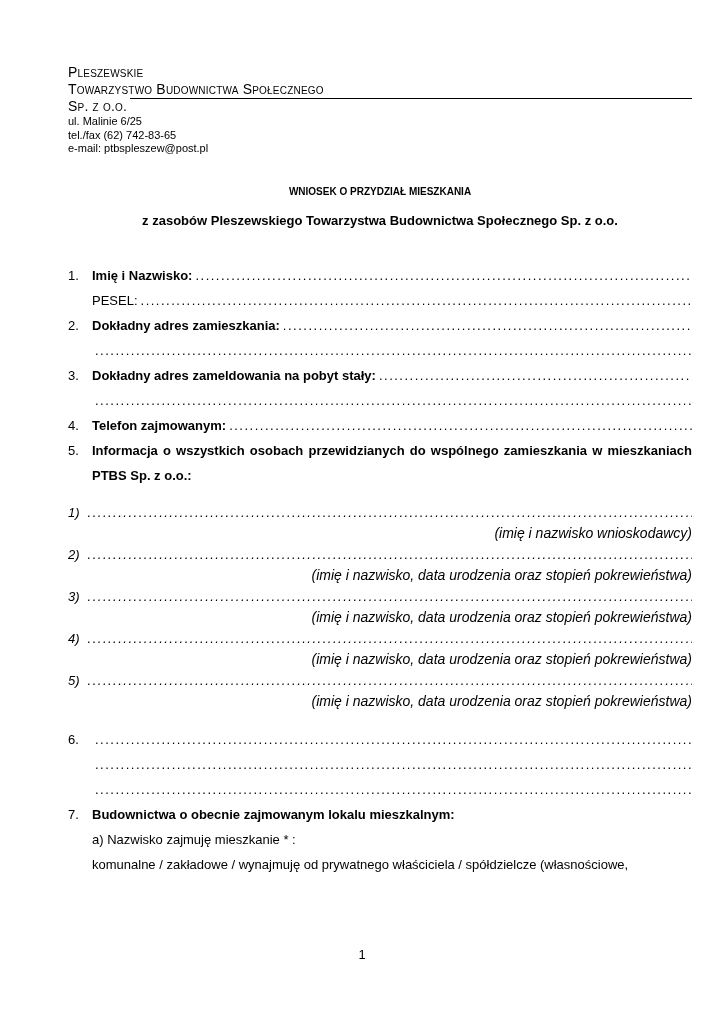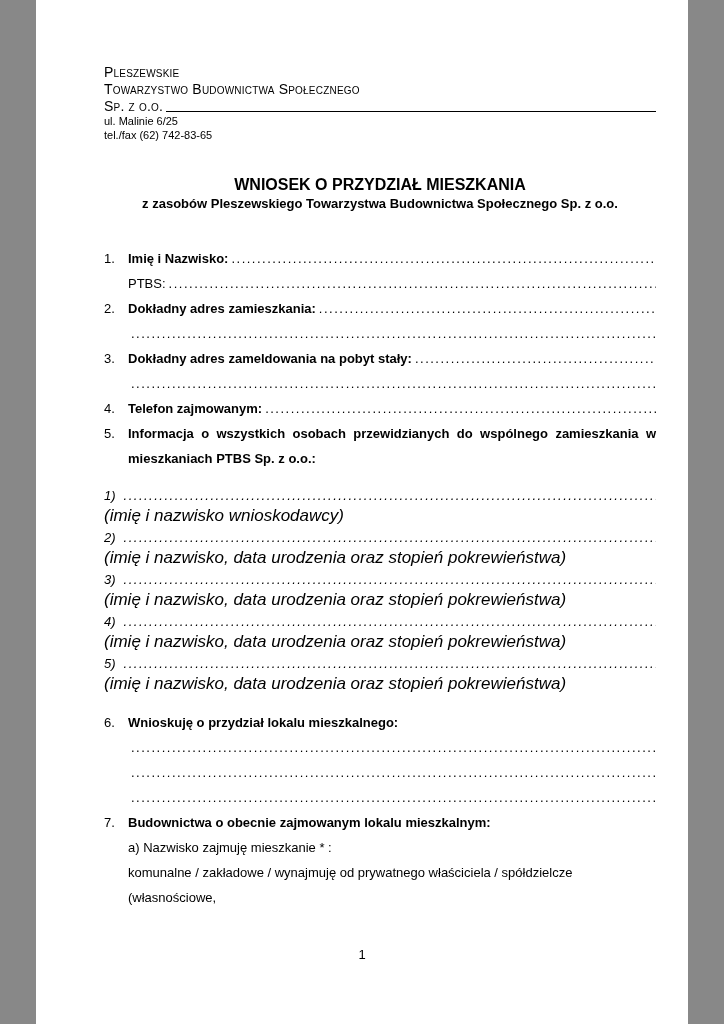--- a/index.html
+++ b/index.html
@@ -1,58 +1,58 @@
 <!DOCTYPE html>
 <html><head>
 <meta charset="utf-8">
 <style>
   * { margin: 0; padding: 0; box-sizing: border-box; }
   html, body { background: #888; }
   .page {
-    width: 652px;
+    width: 724px;
     height: 1024px;
     margin: 0 auto;
     background: #ffffff;
     color: #000000;
     font-family: "Liberation Sans", sans-serif;
     position: relative;
     padding: 64px 32px 0 68px;
     overflow: hidden;
   }
 
   
   .lh-name {
     font-variant: small-caps;
     font-size: 14px;
     line-height: 17px;
     letter-spacing: 0.2px;
   }
-  .lh-rule-row { display: flex; align-items: flex-end; }
+  .lh-rule-row { display: flex; }
   .lh-rule {
     flex: 1;
     border-bottom: 1px solid #000;
     margin: 0 0 3px 3px;
     height: 1px;
   }
   .lh-small { font-size: 11px; line-height: 13.6px; }
 
   
   .title {
     text-align: center;
     font-weight: bold;
-    font-size: 16px;
+    font-size: 10px;
     line-height: 18px;
-    margin-top: 34px;
+    margin-top: 27px;
   }
   .subtitle {
     text-align: center;
     font-weight: bold;
     font-size: 13px;
     line-height: 17px;
-    margin-top: 1px;
+    margin-top: 11px;
   }
 
   
   .form { margin-top: 34px; font-size: 13px; }
   .item { display: flex; }
   .num { width: 24px; flex: none; line-height: 25px; }
   .ibody { flex: 1; min-width: 0; }
   .row { display: flex; align-items: flex-end; line-height: 25px; }
   .bold { font-weight: bold; }
   .label { white-space: nowrap; }
@@ -64,22 +64,22 @@
     letter-spacing: 1.5px;
     margin-left: 3px;
   }
   .justify { text-align: justify; line-height: 25px; }
 
   
   .persons { margin-top: 12px; font-style: italic; }
   .person .row { line-height: 25px; }
   .pnum { flex: none; margin-right: 5px; }
   .caption {
-    text-align: left;
-    font-size: 17px;
+    text-align: right;
+    font-size: 14px;
     line-height: 16px;
     margin-bottom: 1px;
     font-style: italic;
   }
 
   .gap-item { margin-top: 18px; }
   .subline { line-height: 25px; }
 
   .pagenum {
     position: absolute;
@@ -97,36 +97,37 @@
 
   <header>
     <div class="lh-name">Pleszewskie</div>
     <div class="lh-name">Towarzystwo Budownictwa Społecznego</div>
     <div class="lh-rule-row">
       <span class="lh-name">Sp. z o.o.</span>
       <span class="lh-rule"></span>
     </div>
     <div class="lh-small">ul. Malinie 6/25</div>
     <div class="lh-small">tel./fax (62) 742-83-65</div>
+    <div class="lh-small">e-mail: ptbspleszew@post.pl</div>
   </header>
 
   <div class="title">WNIOSEK O PRZYDZIAŁ MIESZKANIA</div>
   <div class="subtitle">z zasobów Pleszewskiego Towarzystwa Budownictwa Społecznego Sp. z o.o.</div>
 
   <div class="form">
 
     <div class="item">
       <span class="num">1.</span>
       <div class="ibody">
         <div class="row">
           <span class="label bold">Imię i Nazwisko:</span>
           <span class="dots">................................................................................................................................................................................................................................................................</span>
         </div>
         <div class="row">
-          <span class="label">PTBS:</span>
+          <span class="label">PESEL:</span>
           <span class="dots">................................................................................................................................................................................................................................................................</span>
         </div>
       </div>
     </div>
 
     <div class="item">
       <span class="num">2.</span>
       <div class="ibody">
         <div class="row">
           <span class="label bold">Dokładny adres zamieszkania:</span>
@@ -203,23 +204,20 @@
           <span class="dots">................................................................................................................................................................................................................................................................</span>
         </div>
         <div class="caption">(imię i nazwisko, data urodzenia oraz stopień pokrewieństwa)</div>
       </div>
     </div>
 
     <div class="item gap-item">
       <span class="num">6.</span>
       <div class="ibody">
         <div class="row">
-          <span class="label bold">Wnioskuję o przydział lokalu mieszkalnego:</span>
-        </div>
-        <div class="row">
           <span class="dots">................................................................................................................................................................................................................................................................</span>
         </div>
         <div class="row">
           <span class="dots">................................................................................................................................................................................................................................................................</span>
         </div>
         <div class="row">
           <span class="dots">................................................................................................................................................................................................................................................................</span>
         </div>
       </div>
     </div>

